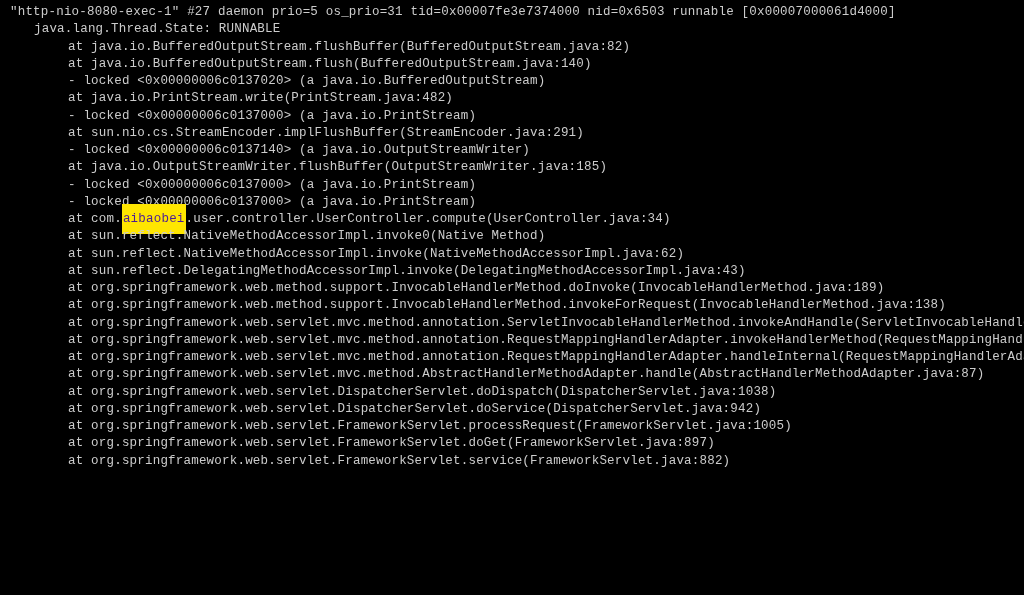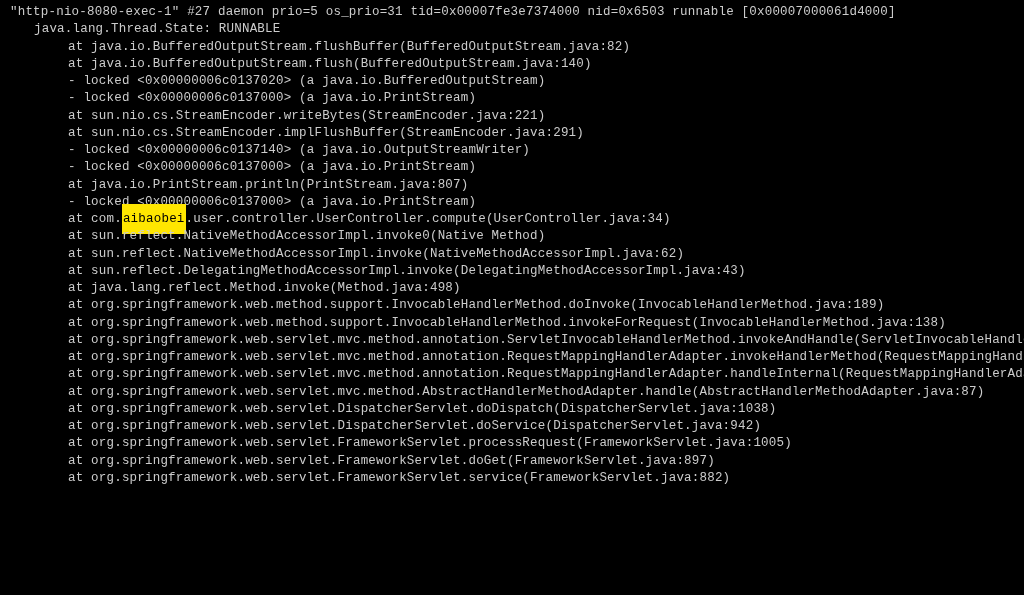--- a/index.html
+++ b/index.html
@@ -25,45 +25,44 @@
     .thread-state {
       padding-left: 24px;
       white-space: pre;
     }
     .stack-line {
       padding-left: 58px;
       white-space: pre;
     }
     .highlight {
       background: #ffe600;
-      color: #000000;
+      color: #4c1d95;
       padding: 8px 1px;
     }
   </style>
 </head>
 <body>
 
 <div class="thread-header">"http-nio-8080-exec-1" #27 daemon prio=5 os_prio=31 tid=0x00007fe3e7374000 nid=0x6503 runnable [0x00007000061d4000]</div>
 <div class="thread-state">java.lang.Thread.State: RUNNABLE</div>
 <div id="stack-container">
     <div class="stack-line">at java.io.BufferedOutputStream.flushBuffer(BufferedOutputStream.java:82)</div>
     <div class="stack-line">at java.io.BufferedOutputStream.flush(BufferedOutputStream.java:140)</div>
     <div class="stack-line">- locked &lt;0x00000006c0137020&gt; (a java.io.BufferedOutputStream)</div>
+    <div class="stack-line">at java.io.PrintStream.write(PrintStream.java:482)</div>
     <div class="stack-line">- locked &lt;0x00000006c0137000&gt; (a java.io.PrintStream)</div>
-    <div class="stack-line">at sun.nio.cs.StreamEncoder.writeBytes(StreamEncoder.java:221)</div>
     <div class="stack-line">at sun.nio.cs.StreamEncoder.implFlushBuffer(StreamEncoder.java:291)</div>
     <div class="stack-line">- locked &lt;0x00000006c0137140&gt; (a java.io.OutputStreamWriter)</div>
+    <div class="stack-line">at java.io.OutputStreamWriter.flushBuffer(OutputStreamWriter.java:185)</div>
     <div class="stack-line">- locked &lt;0x00000006c0137000&gt; (a java.io.PrintStream)</div>
-    <div class="stack-line">at java.io.PrintStream.println(PrintStream.java:807)</div>
     <div class="stack-line">- locked &lt;0x00000006c0137000&gt; (a java.io.PrintStream)</div>
     <div class="stack-line"><span>at com.</span><span class="highlight">aibaobei</span><span>.user.controller.UserController.compute(UserController.java:34)</span></div>
     <div class="stack-line">at sun.reflect.NativeMethodAccessorImpl.invoke0(Native Method)</div>
     <div class="stack-line">at sun.reflect.NativeMethodAccessorImpl.invoke(NativeMethodAccessorImpl.java:62)</div>
     <div class="stack-line">at sun.reflect.DelegatingMethodAccessorImpl.invoke(DelegatingMethodAccessorImpl.java:43)</div>
-    <div class="stack-line">at java.lang.reflect.Method.invoke(Method.java:498)</div>
     <div class="stack-line">at org.springframework.web.method.support.InvocableHandlerMethod.doInvoke(InvocableHandlerMethod.java:189)</div>
     <div class="stack-line">at org.springframework.web.method.support.InvocableHandlerMethod.invokeForRequest(InvocableHandlerMethod.java:138)</div>
     <div class="stack-line">at org.springframework.web.servlet.mvc.method.annotation.ServletInvocableHandlerMethod.invokeAndHandle(ServletInvocableHandlerMethod.java:102)</div>
     <div class="stack-line">at org.springframework.web.servlet.mvc.method.annotation.RequestMappingHandlerAdapter.invokeHandlerMethod(RequestMappingHandlerAdapter.java:895)</div>
     <div class="stack-line">at org.springframework.web.servlet.mvc.method.annotation.RequestMappingHandlerAdapter.handleInternal(RequestMappingHandlerAdapter.java:800)</div>
     <div class="stack-line">at org.springframework.web.servlet.mvc.method.AbstractHandlerMethodAdapter.handle(AbstractHandlerMethodAdapter.java:87)</div>
     <div class="stack-line">at org.springframework.web.servlet.DispatcherServlet.doDispatch(DispatcherServlet.java:1038)</div>
     <div class="stack-line">at org.springframework.web.servlet.DispatcherServlet.doService(DispatcherServlet.java:942)</div>
     <div class="stack-line">at org.springframework.web.servlet.FrameworkServlet.processRequest(FrameworkServlet.java:1005)</div>
     <div class="stack-line">at org.springframework.web.servlet.FrameworkServlet.doGet(FrameworkServlet.java:897)</div>

